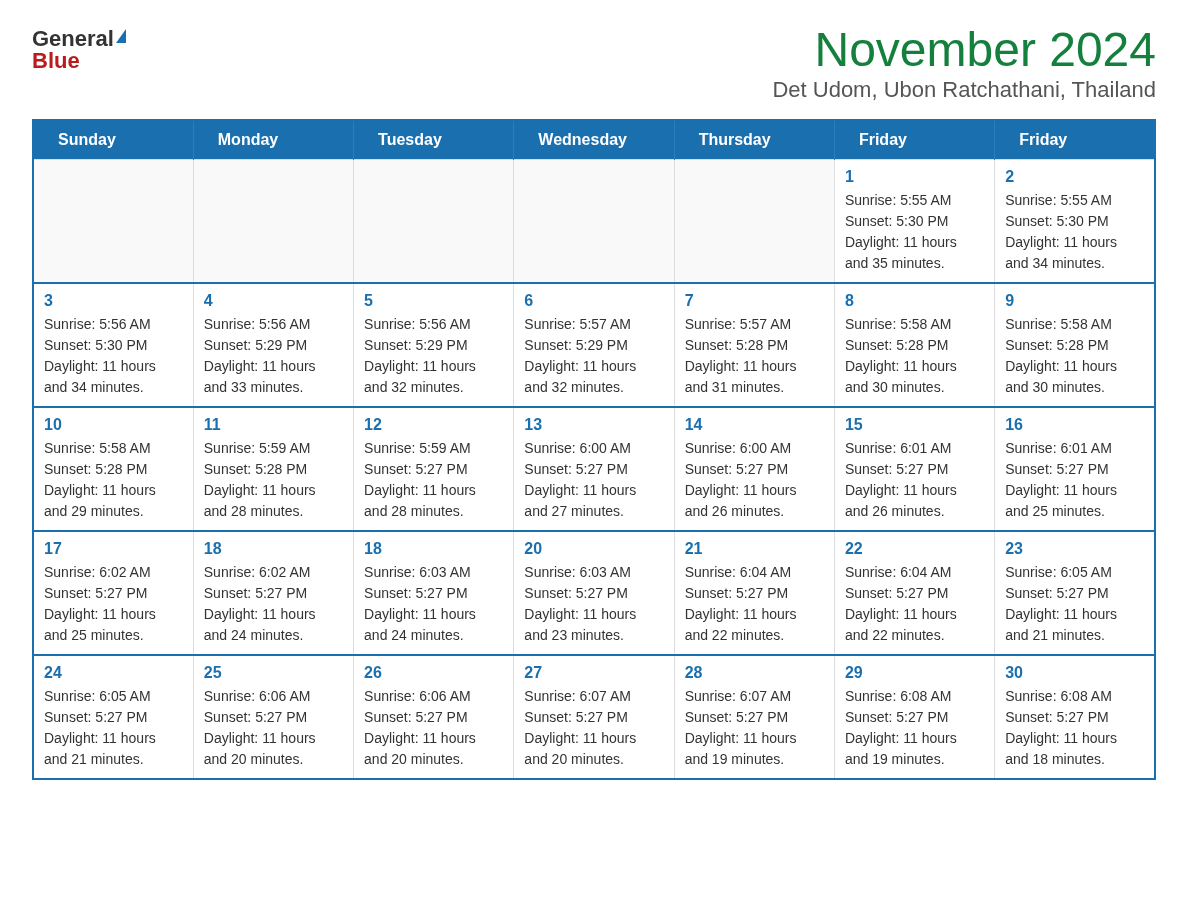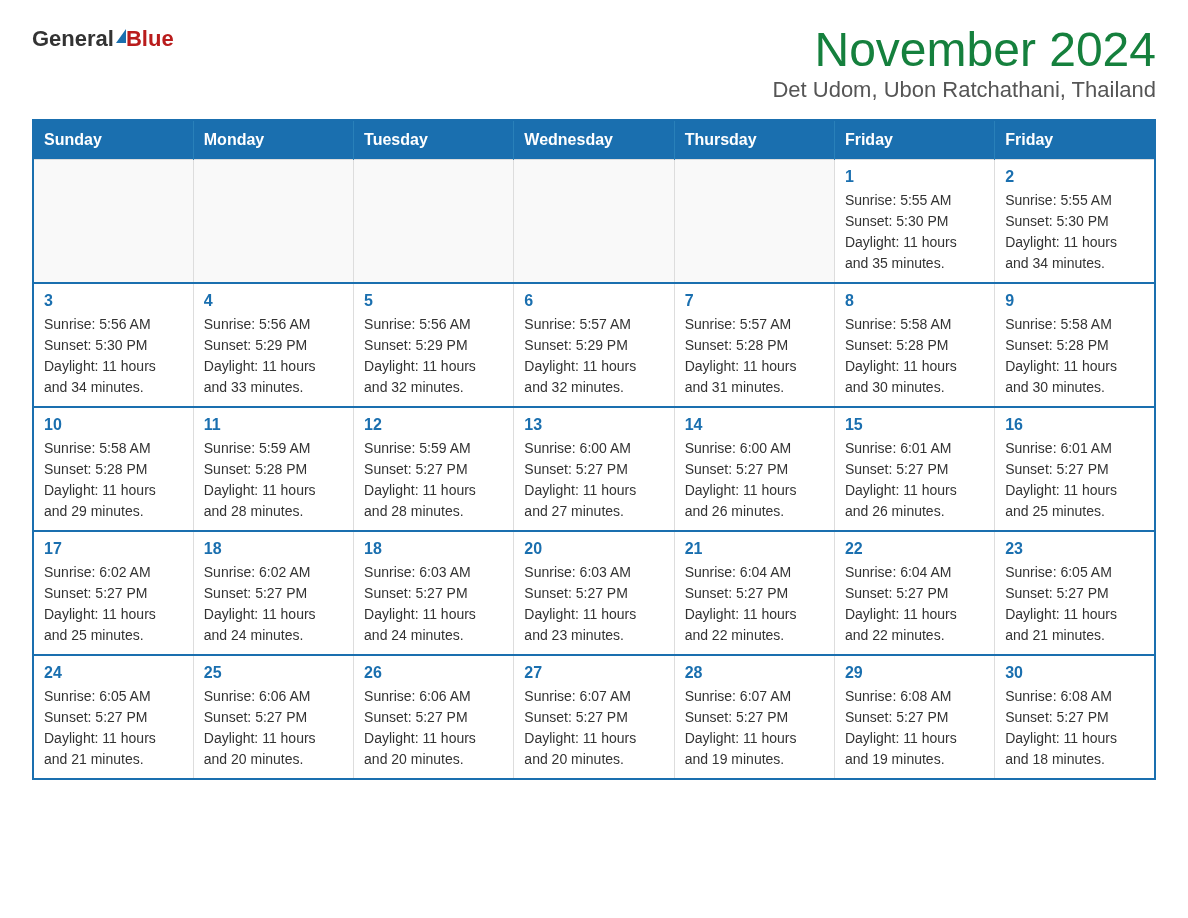--- a/index.html
+++ b/index.html
@@ -10,21 +10,21 @@
       color: #222;
     }
     .header {
       display: flex;
       align-items: flex-start;
       justify-content: space-between;
       margin-bottom: 16px;
     }
     .logo {
       display: flex;
-      flex-direction: row;
+      flex-direction: column;
       align-items: flex-start;
       margin-top: 4px;
     }
     .logo-general {
       font-size: 22px;
       font-weight: bold;
       color: #333;
       line-height: 1;
     }
     .logo-blue {
@@ -62,21 +62,21 @@
     .calendar {
       width: 100%;
       border-collapse: collapse;
       border: 2px solid #1a6faf;
     }
     .calendar thead th {
       background: #1a6faf;
       color: #fff;
       font-size: 16px;
       font-weight: bold;
-      padding: 10px 10px;
+      padding: 10px 24px;
       text-align: left;
       border-right: 1px solid #2980b9;
     }
     .calendar thead th:last-child {
       border-right: none;
     }
     .calendar tbody td {
       vertical-align: top;
       padding: 8px 10px;
       border: 1px solid #ddd;

